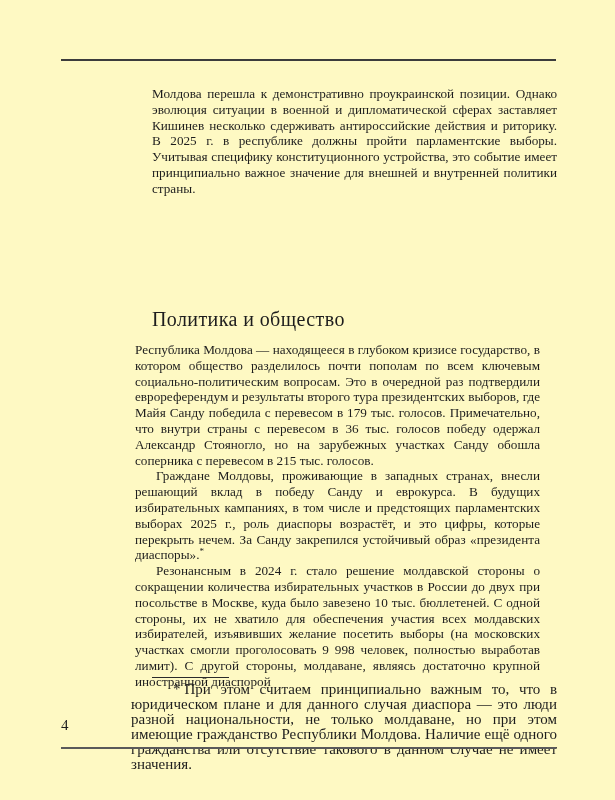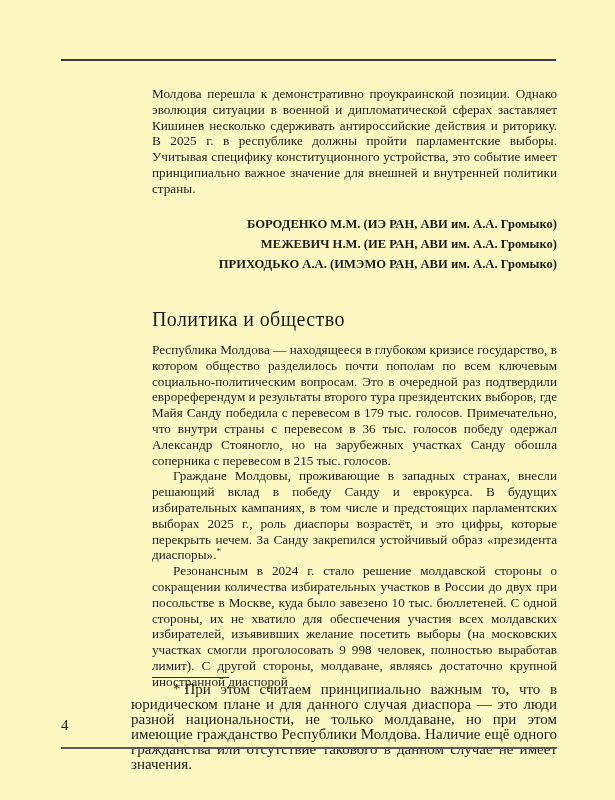--- a/index.html
+++ b/index.html
@@ -52,21 +52,21 @@
     left: 152px;
     margin: 0;
     font-size: 20px;
     font-weight: normal;
     letter-spacing: 0.4px;
   }
 
   .main-block {
     position: absolute;
     top: 342px;
-    left: 152px;
+    left: 135px;
     width: 405px;
   }
   .main-block p { margin: 0; }
 
   sup.fnref {
     font-size: 9px;
     line-height: 0;
     vertical-align: super;
   }
 
@@ -101,25 +101,20 @@
 <body>
 
 <div class="page">
 
   <div class="rule rule-top"></div>
 
   <div class="intro-block">
     <p class="just">Молдова перешла к демонстративно проукраинской позиции. Однако эволюция ситуации в военной и дипломатической сферах заставляет Кишинев несколько сдерживать антироссийские действия и риторику. В 2025 г. в республике должны пройти парламентские выборы. Учитывая специфику конституционного устройства, это событие имеет принципиально важное значение для внешней и внутренней политики страны.</p>
   </div>
 
-  <div class="authors-block">
-    <div>БОРОДЕНКО М.М. (ИЭ РАН, АВИ им. А.А. Громыко)</div>
-    <div>МЕЖЕВИЧ Н.М. (ИЕ РАН, АВИ им. А.А. Громыко)</div>
-    <div>ПРИХОДЬКО А.А. (ИМЭМО РАН, АВИ им. А.А. Громыко)</div>
-  </div>
 
   <h1 class="section-heading">Политика и общество</h1>
 
   <div class="main-block body-text">
     <p class="just">Республика Молдова — находящееся в глубоком кризисе государство, в котором общество разделилось почти пополам по всем ключевым социально-политическим вопросам. Это в очередной раз подтвердили еврореферендум и результаты второго тура президентских выборов, где Майя Санду победила с перевесом в 179 тыс. голосов. Примечательно, что внутри страны с перевесом в 36 тыс. голосов победу одержал Александр Стояногло, но на зарубежных участках Санду обошла соперника с перевесом в 215 тыс. голосов.</p>
     <p class="just indent"><span>Граждане Молдовы, проживающие в западных странах, внесли решающий вклад в победу Санду и еврокурса. В будущих избирательных кампаниях, в том числе и предстоящих парламентских выборах 2025 г., роль диаспоры возрастёт, и это цифры, которые перекрыть нечем. За Санду закрепился устойчивый образ «президента диаспоры».</span><sup class="fnref">*</sup></p>
     <p class="just indent">Резонансным в 2024 г. стало решение молдавской стороны о сокращении количества избирательных участков в России до двух при посольстве в Москве, куда было завезено 10 тыс. бюллетеней. С одной стороны, их не хватило для обеспечения участия всех молдавских избирателей, изъявивших желание посетить выборы (на московских участках смогли проголосовать 9 998 человек, полностью выработав лимит). С другой стороны, молдаване, являясь достаточно крупной иностранной диаспорой</p>
   </div>
 
   <div class="footnote-separator"></div>

